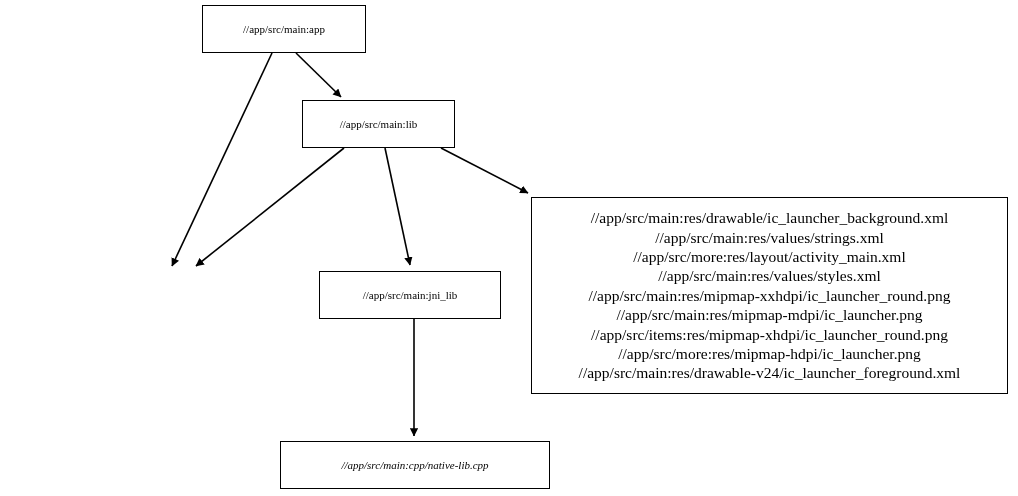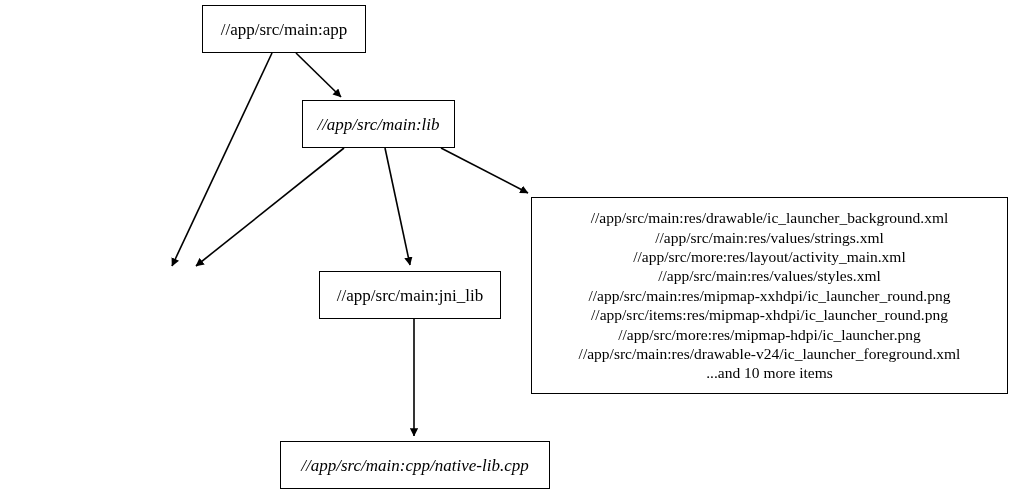--- a/index.html
+++ b/index.html
@@ -26,21 +26,21 @@
   .node {
     position: absolute;
     box-sizing: border-box;
     border: 1px solid #000000;
     background: #ffffff;
     display: flex;
     align-items: center;
     justify-content: center;
     text-align: center;
     color: #000000;
-    font-size: 17px;
+    font-size: 11px;
     line-height: 1.0;
     white-space: nowrap;
   }
   .node.multiline {
     white-space: normal;
     line-height: 19.4px;
     font-size: 15.5px;
     padding: 0 6px;
   }
   .node .lines {
@@ -84,40 +84,40 @@
 
     <g>
       <path d="M 414,319 L 414,436" stroke="#000000" stroke-width="1.6" fill="none" marker-end="url(#arrow)"></path>
     </g>
   </svg>
 
   <div class="node" style="left:202px; top:5px; width:164px; height:48px;">
     <span>//app/src/main:app</span>
   </div>
 
-  <div class="node" style="left:302px; top:100px; width:153px; height:48px;font-style:italic;">
+  <div class="node" style="left:302px; top:100px; width:153px; height:48px;">
     <span>//app/src/main:lib</span>
   </div>
 
 
   <div class="node" style="left:319px; top:271px; width:182px; height:48px;">
     <span>//app/src/main:jni_lib</span>
   </div>
 
   <div class="node" style="left:280px; top:441px; width:270px; height:48px;font-style:italic;">
     <span>//app/src/main:cpp/native-lib.cpp</span>
   </div>
 
   <div class="node multiline" style="left:531px; top:197px; width:477px; height:197px;">
     <div class="lines">
         <div>//app/src/main:res/drawable/ic_launcher_background.xml</div>
         <div>//app/src/main:res/values/strings.xml</div>
         <div>//app/src/more:res/layout/activity_main.xml</div>
         <div>//app/src/main:res/values/styles.xml</div>
         <div>//app/src/main:res/mipmap-xxhdpi/ic_launcher_round.png</div>
+        <div>//app/src/main:res/mipmap-mdpi/ic_launcher.png</div>
         <div>//app/src/items:res/mipmap-xhdpi/ic_launcher_round.png</div>
         <div>//app/src/more:res/mipmap-hdpi/ic_launcher.png</div>
         <div>//app/src/main:res/drawable-v24/ic_launcher_foreground.xml</div>
-        <div>...and 10 more items</div>
       </div>
   </div>
 
 </div>
 
 </body></html>

